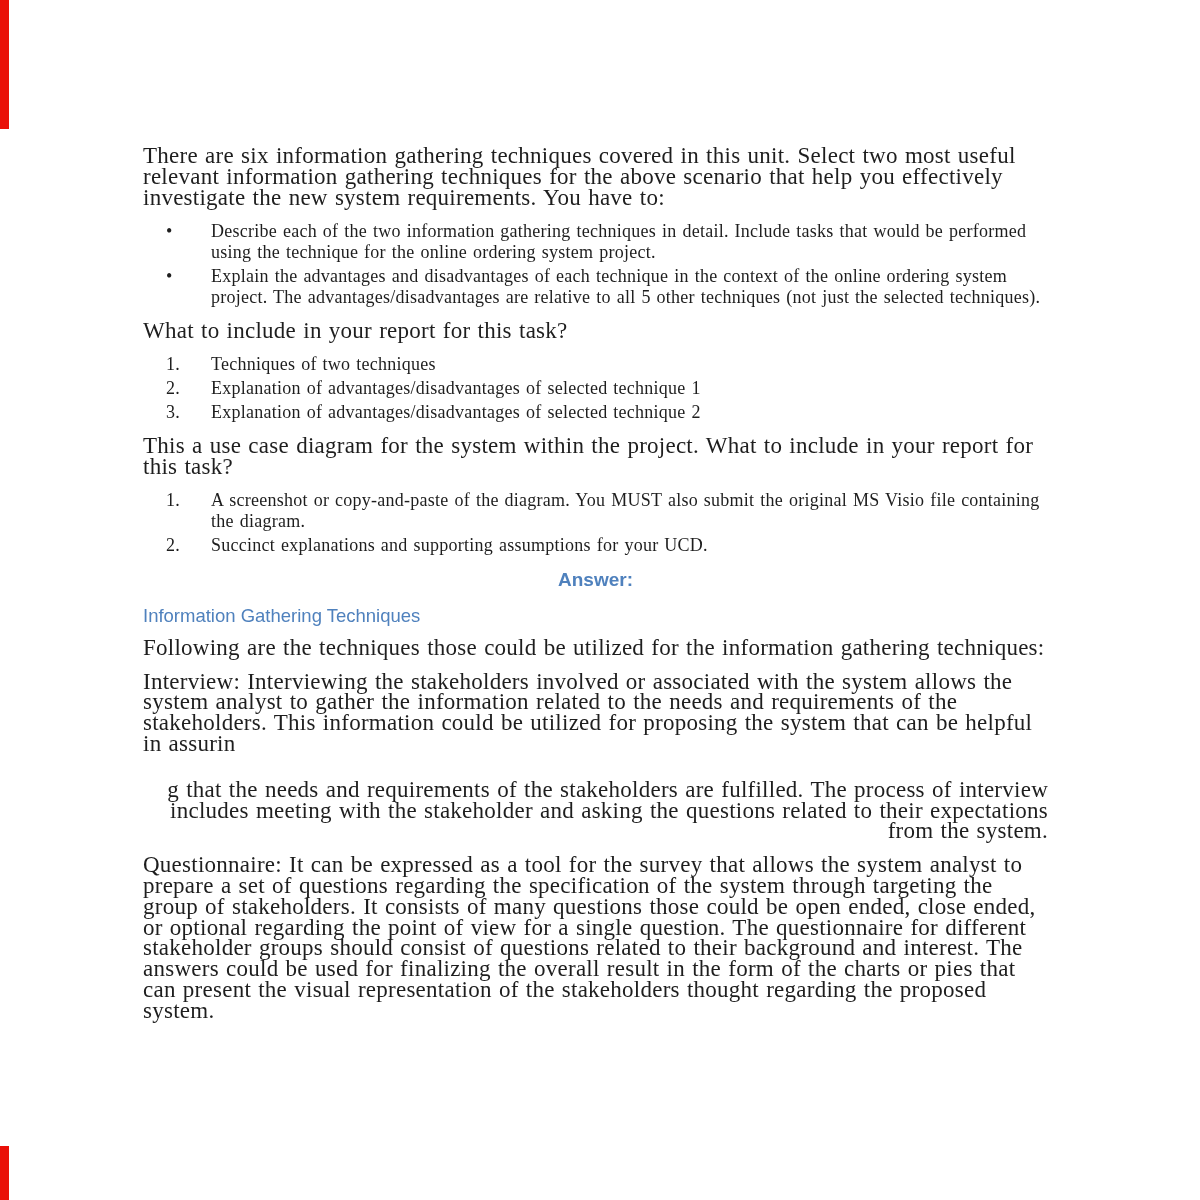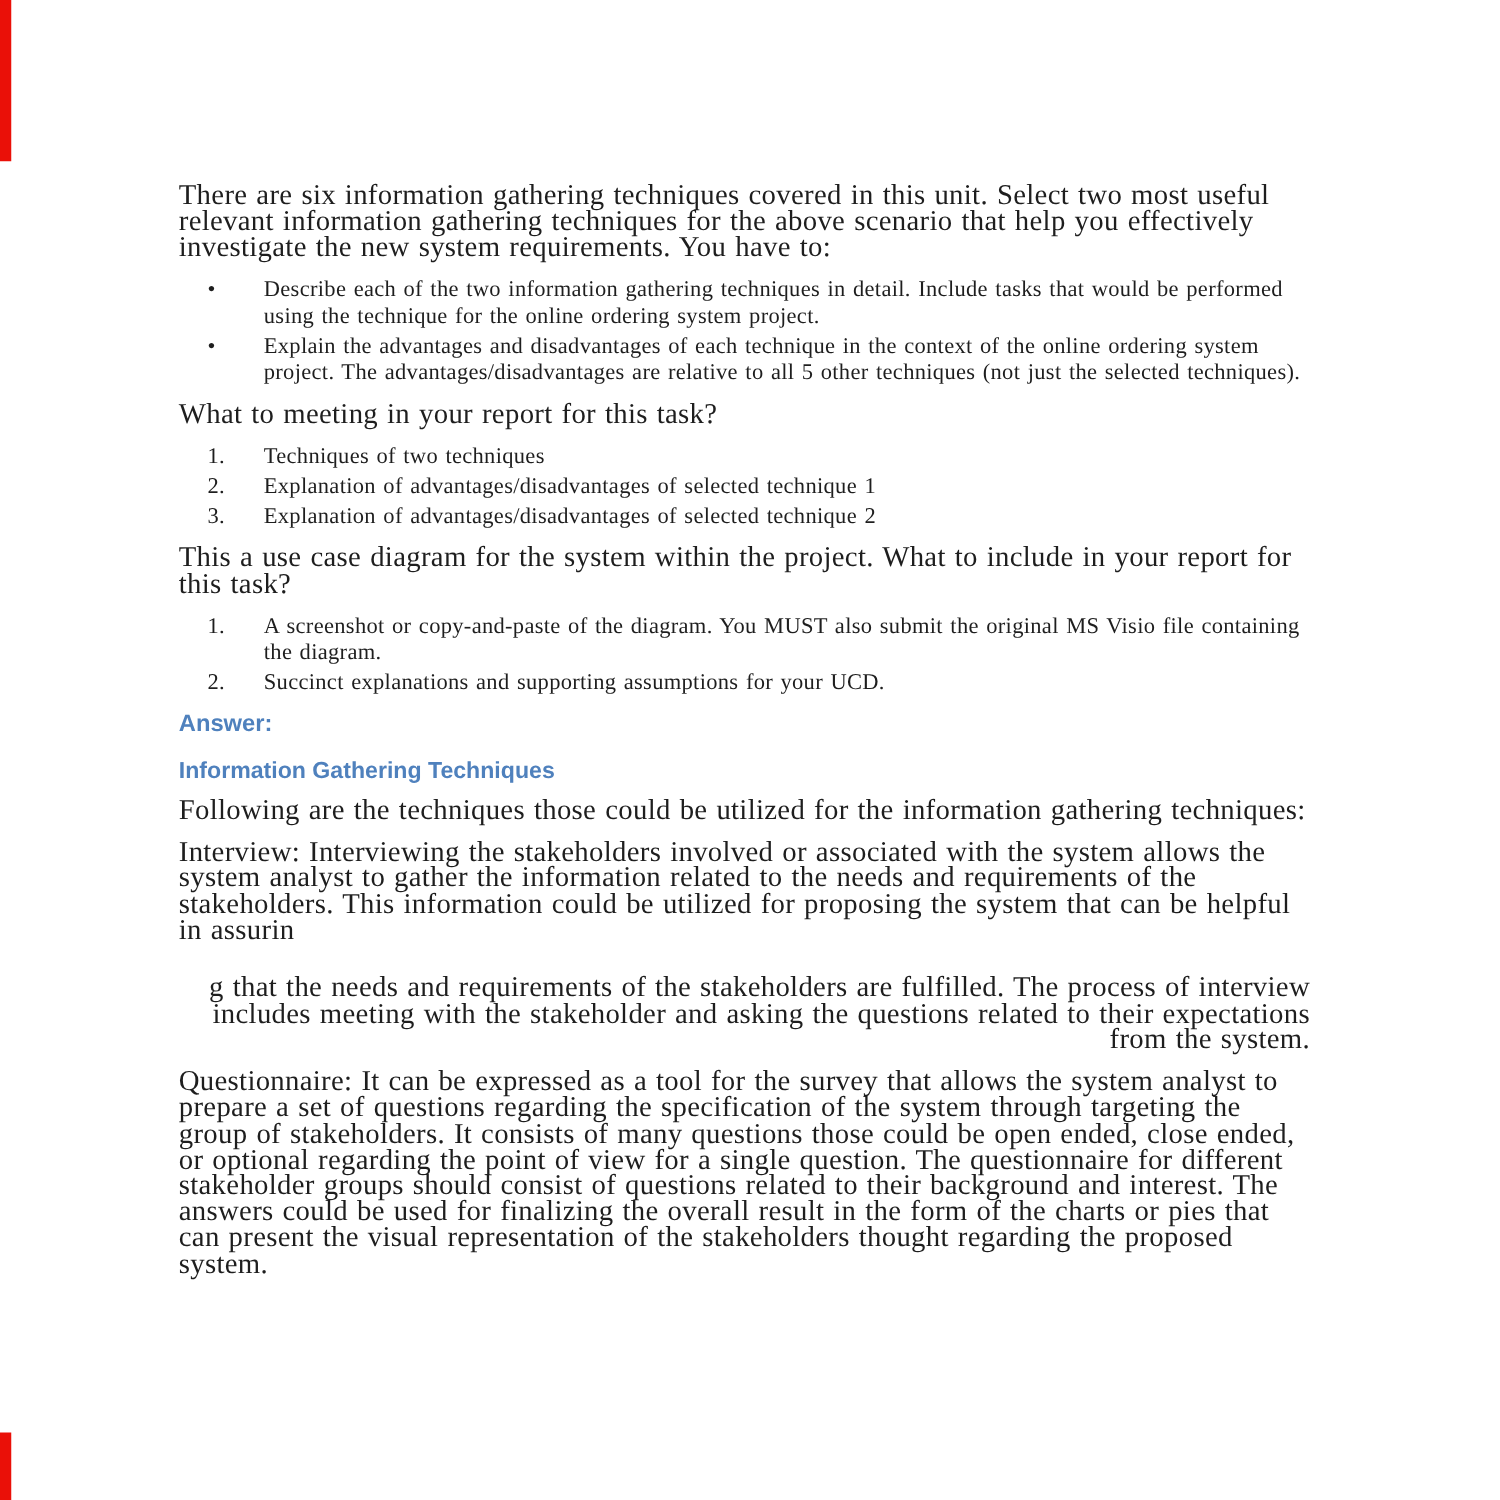--- a/index.html
+++ b/index.html
@@ -68,25 +68,26 @@
     position: absolute;
     left: 23px;
     top: 0;
   }
   .heading2 {
     font-family: "Liberation Sans", sans-serif;
     font-size: 19px;
     font-weight: bold;
     line-height: 22px;
     margin: 10px 0 14px 0;
+    text-align: center;
   }
   .heading3 {
     font-family: "Liberation Sans", sans-serif;
     font-size: 18.5px;
-    font-weight: bold;
+    font-weight: normal;
     line-height: 21px;
     margin: 13px 0 12px 0;
   }
 </style>
 </head>
 <body style="color: rgb(30, 30, 30); background: rgb(255, 255, 255);">
 
 <div class="page">
 
   <div class="edge-marker edge-top" style="background: rgb(234, 16, 8);"></div>
@@ -101,21 +102,21 @@
       <li>
         <span class="marker">•</span>
         <span>Describe each of the two information gathering techniques in detail. Include tasks that would be performed using the technique for the online ordering system project.</span>
       </li>
       <li>
         <span class="marker">•</span>
         <span>Explain the advantages and disadvantages of each technique in the context of the online ordering system project. The advantages/disadvantages are relative to all 5 other techniques (not just the selected techniques).</span>
       </li>
     </ul>
 
-    <p class="para">What to meeting in your report for this task?</p>
+    <p class="para">What to include in your report for this task?</p>
 
     <ol class="list">
       <li>
         <span class="marker">1.</span>
         <span>Techniques of two techniques</span>
       </li>
       <li>
         <span class="marker">2.</span>
         <span>Explanation of advantages/disadvantages of selected technique 1</span>
       </li>

